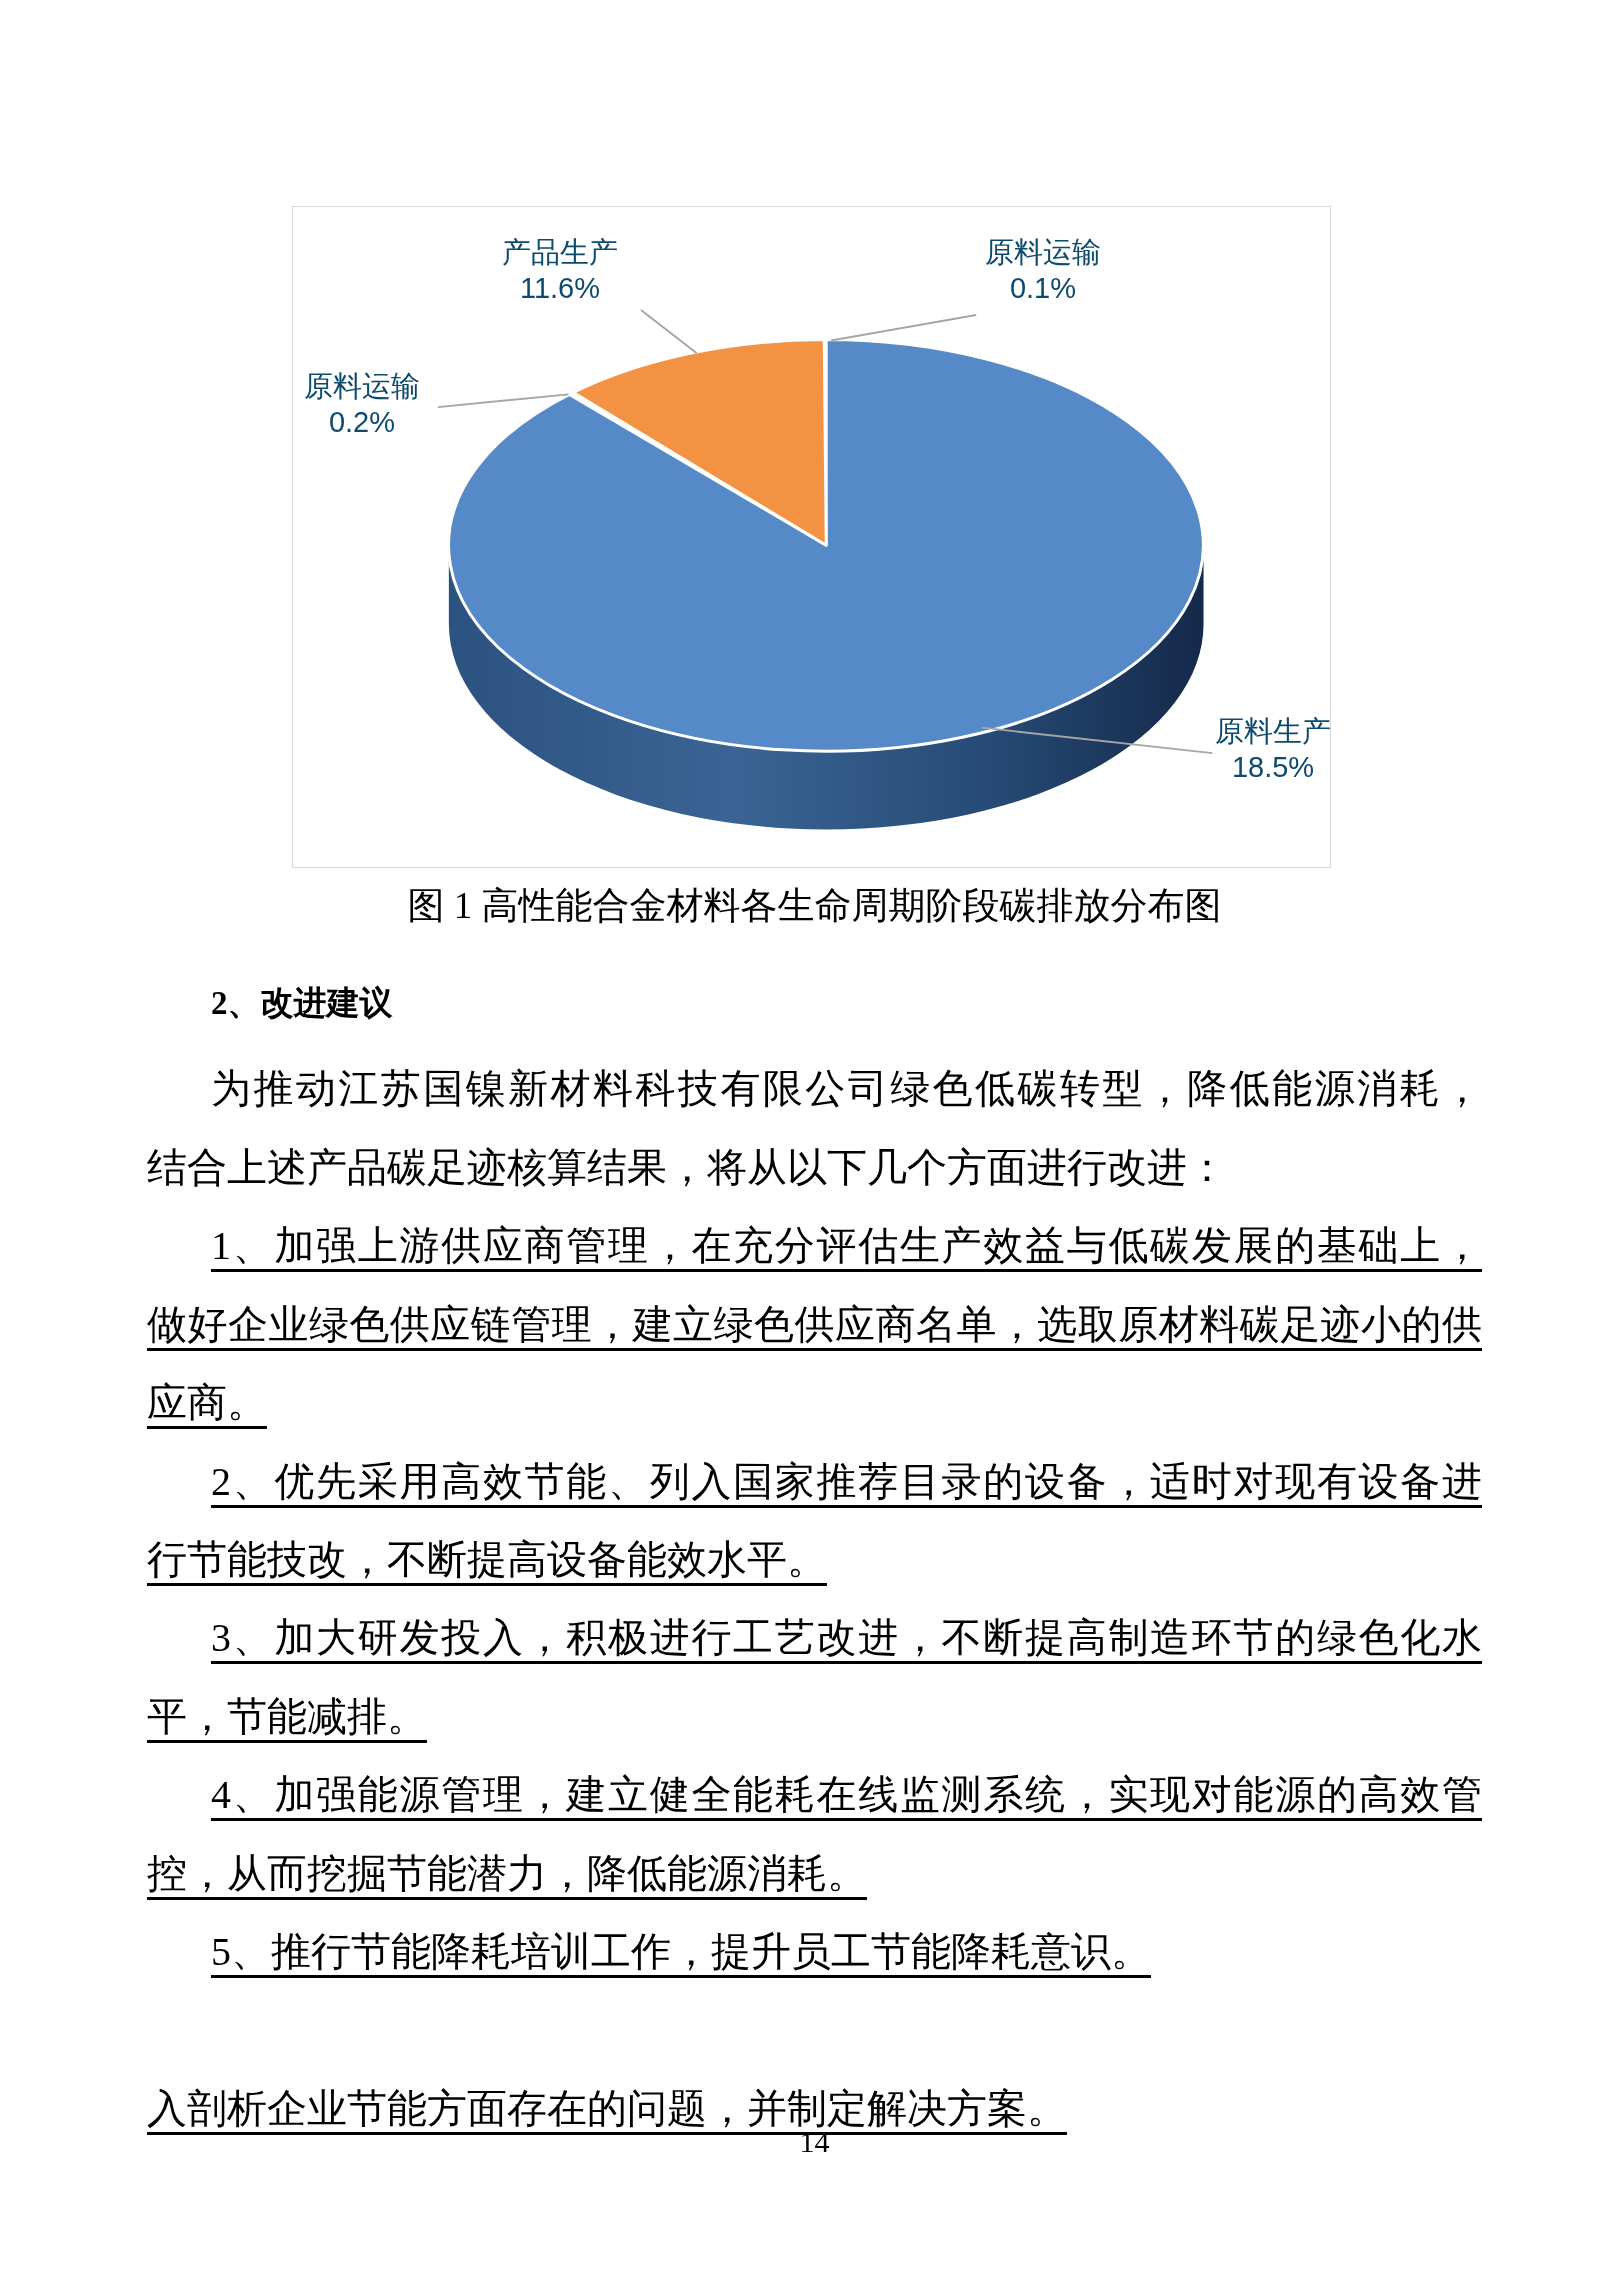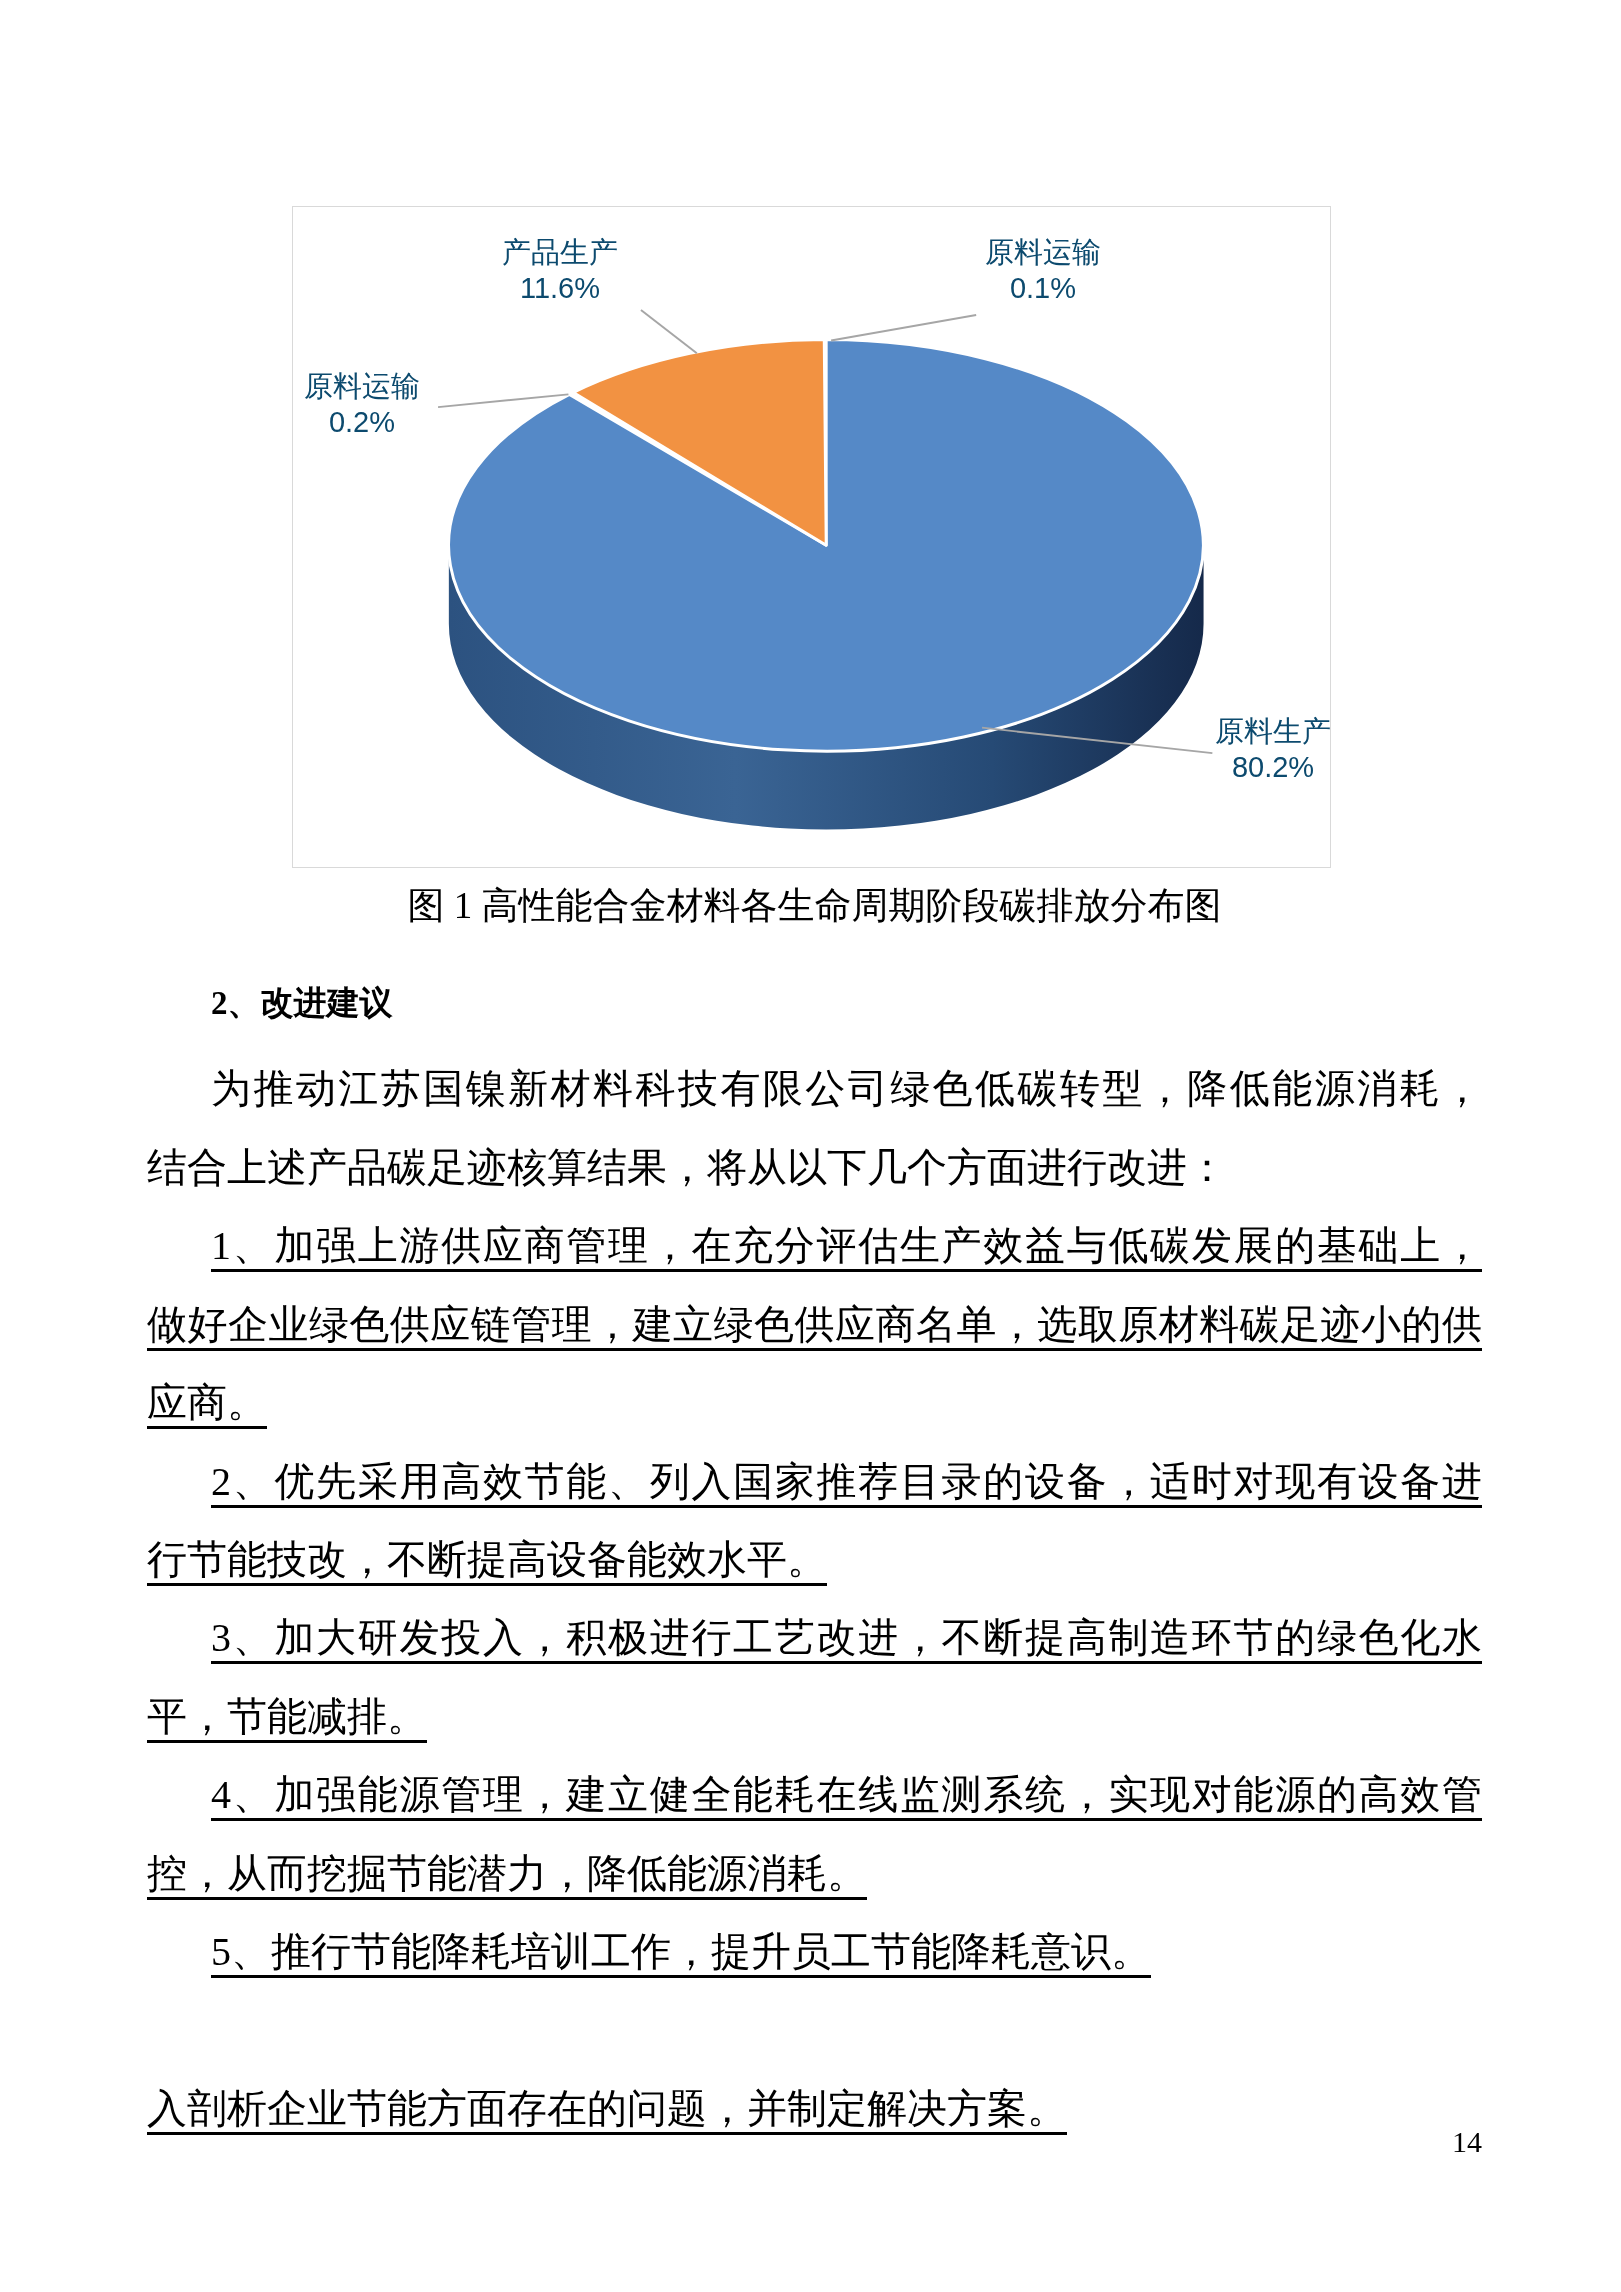--- a/index.html
+++ b/index.html
@@ -36,21 +36,21 @@
   .ul{text-decoration:underline;text-decoration-thickness:2.9px;text-underline-offset:9.8px;}
   .caption{
     position:absolute;left:147px;width:1335px;text-align:center;
     font-size:37px;line-height:47px;
   }
   .heading{
     position:absolute;left:211px;font-size:33px;line-height:51px;font-weight:bold;
     white-space:nowrap;
   }
   .pageno{
-    position:absolute;left:147px;width:1335px;text-align:right;
+    position:absolute;left:147px;width:1335px;text-align:center;
     font-size:30px;line-height:39px;
   }
 </style>
 </head>
 <body>
 
 <div class="page">
 
   <div class="chart-frame">
     <svg width="1037" height="660" viewBox="0 0 1058 673">
@@ -85,21 +85,21 @@
       <div>0.1%</div>
     </div>
 
     <div class="pie-label" style="left:69px;top:161px;">
       <div>原料运输</div>
       <div>0.2%</div>
     </div>
 
     <div class="pie-label" style="left:980px;top:506px;">
       <div>原料生产</div>
-      <div>80.2%</div>
+      <div>18.5%</div>
     </div>
   </div>
 
   <div class="caption" style="top:882px;">图 1 高性能合金材料各生命周期阶段碳排放分布图</div>
 
   <div class="heading" style="top:978px;">2、改进建议</div>
 
   <div class="line x-ind w-ind just" style="top:1063px;">为推动江苏国镍新材料科技有限公司绿色低碳转型，降低能源消耗，</div>
   <div class="line x-mar" style="top:1142px;">结合上述产品碳足迹核算结果，将从以下几个方面进行改进：</div>
 

